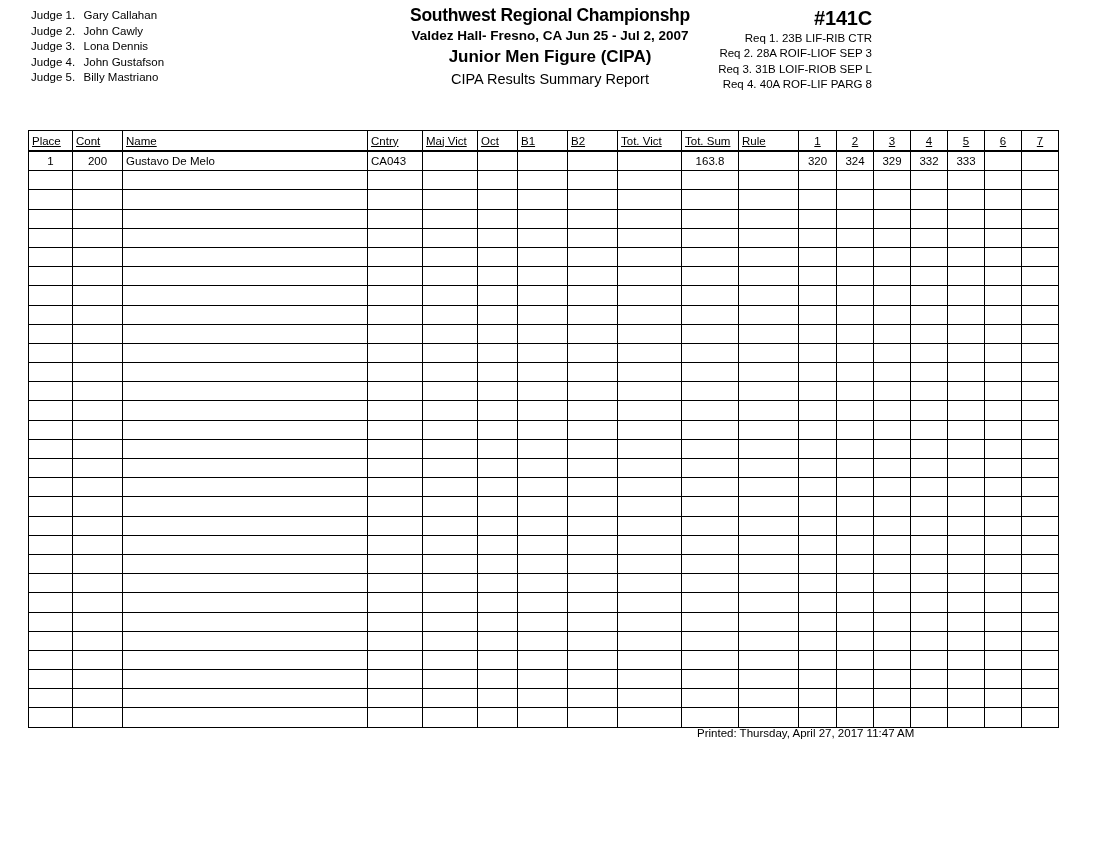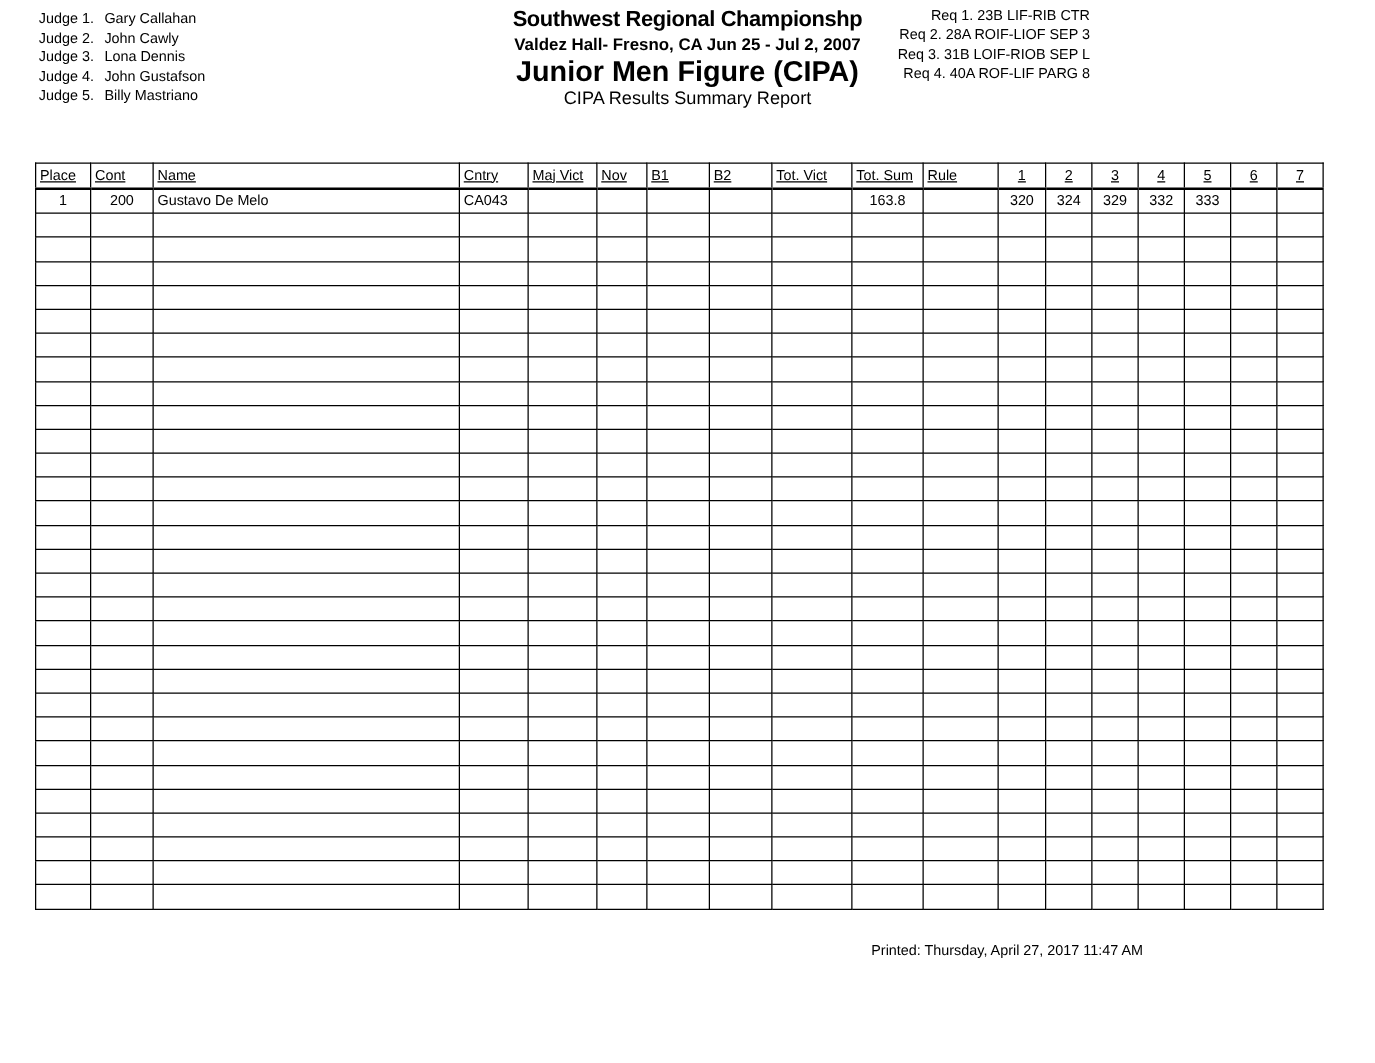--- a/index.html
+++ b/index.html
@@ -52,21 +52,21 @@
     font-weight: bold;
     letter-spacing: -0.3px;
     line-height: 22px;
   }
   .title-venue {
     font-size: 13.5px;
     line-height: 19px;
     font-weight: bold;
   }
   .title-event {
-    font-size: 23px;
+    font-size: 17px;
     font-weight: bold;
     line-height: 24px;
   }
   .title-report {
     font-size: 14.5px;
     line-height: 21px;
     text-align: center;
   }
 
   .reqblock {
@@ -129,21 +129,20 @@
   }
   tbody tr.filler td { height: 18.2px; }
 
   
   .printed {
     position: absolute;
     left: 697px;
     top: 727px;
     font-size: 11.5px;
     white-space: nowrap;
-    margin-top: 28px;
   }
 </style>
 </head>
 <body>
 
 <div class="header">
 
   <div class="judges">
       <span class="judge-line"><span class="jlabel">Judge</span> <span class="jnum">1.</span><span class="jname">Gary Callahan</span></span>
       <span class="judge-line"><span class="jlabel">Judge</span> <span class="jnum">2.</span><span class="jname">John Cawly</span></span>
@@ -153,20 +152,21 @@
     </div>
 
   <div class="titles">
     <div class="title-main">Southwest Regional Championshp</div>
     <div class="title-venue">Valdez Hall- Fresno, CA  Jun 25 - Jul 2, 2007</div>
     <div class="title-event">Junior Men Figure (CIPA)</div>
     <div class="title-report">CIPA Results Summary Report</div>
   </div>
 
   <div class="reqblock">
+    <div class="req-number">#141C</div>
     <div>
         <div class="req-line"><span>Req</span> <span>1.</span> <span>23B LIF-RIB CTR</span></div>
         <div class="req-line"><span>Req</span> <span>2.</span> <span>28A ROIF-LIOF SEP 3</span></div>
         <div class="req-line"><span>Req</span> <span>3.</span> <span>31B LOIF-RIOB SEP L</span></div>
         <div class="req-line"><span>Req</span> <span>4.</span> <span>40A ROF-LIF PARG 8</span></div>
       </div>
   </div>
 
 </div>
 
@@ -192,21 +192,21 @@
         <col style="width: 37px;">
         <col style="width: 37px;">
       </colgroup>
     <thead>
       <tr>
           <th>Place</th>
           <th>Cont</th>
           <th>Name</th>
           <th>Cntry</th>
           <th>Maj Vict</th>
-          <th>Nov</th>
+          <th>Oct</th>
           <th>B1</th>
           <th>B2</th>
           <th>Tot. Vict</th>
           <th>Tot. Sum</th>
           <th>Rule</th>
           <th class="judgecol">1</th>
           <th class="judgecol">2</th>
           <th class="judgecol">3</th>
           <th class="judgecol">4</th>
           <th class="judgecol">5</th>

